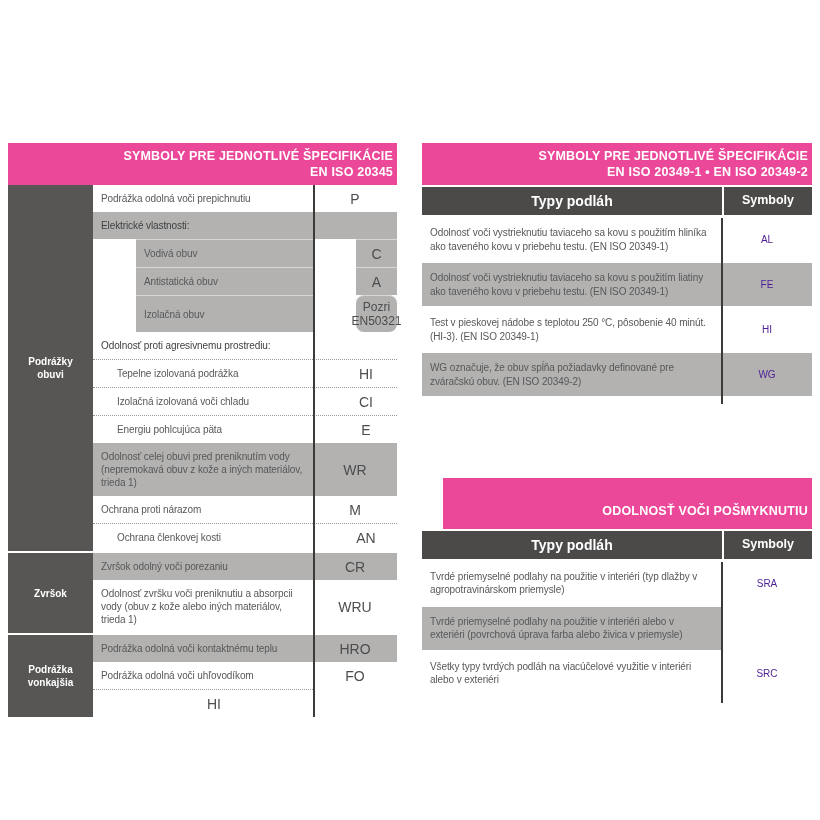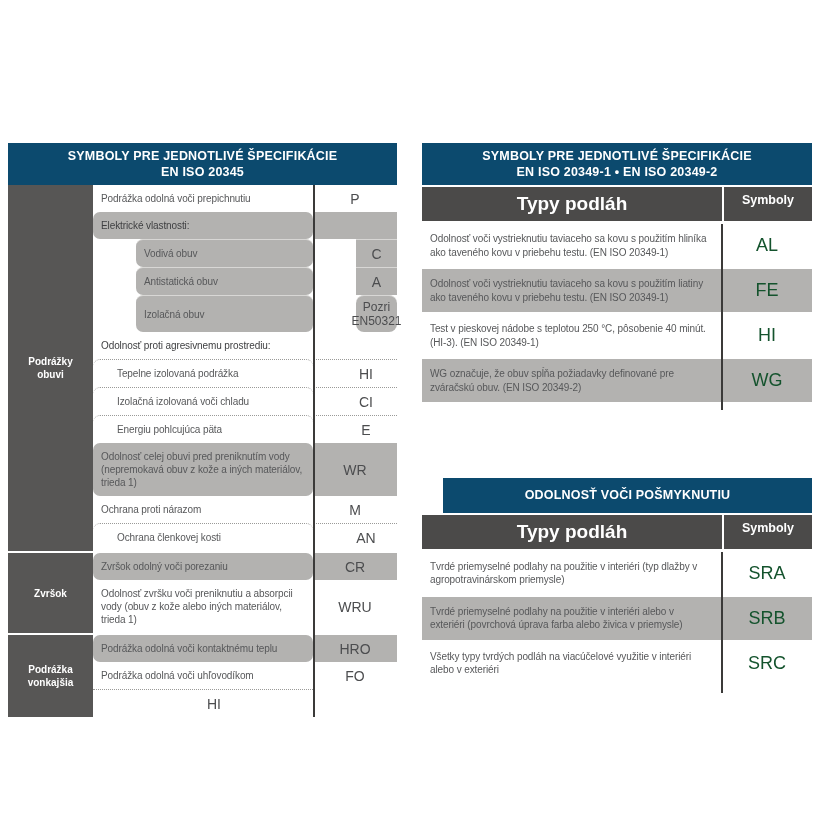--- a/index.html
+++ b/index.html
@@ -1,57 +1,57 @@
 <!DOCTYPE html>
 <html><head>
 <meta charset="utf-8">
 <style>
   html,body{margin:0;padding:0;background:#fff;}
   .page{position:relative;width:820px;height:820px;background:#ffffff;overflow:hidden;
         font-family:"Liberation Sans","DejaVu Sans",sans-serif;}
 
   
   .tbl{position:absolute;}
-  .tbl-header{background:#0c4a6e;color:#ffffff;font-weight:bold;text-align:center;
+  .tbl-header{background:#ec4899;color:#ffffff;font-weight:bold;text-align:right;
               font-size:12.5px;line-height:1.25;padding:6px 4px 5px;letter-spacing:.2px;}
   .colhead{display:grid;grid-template-columns:300px 90px;margin-top:2px;}
   .colhead-cell{background:#4b4a49;color:#fff;font-weight:bold;text-align:center;
-                font-size:19px;padding:6px 2px;}
+                font-size:14px;padding:6px 2px;}
   .colhead-cell.sym{border-left:2px solid #ffffff;font-size:12.5px;}
 
   .bg-white{background:#ffffff;}
   .bg-gray{background:#b3b2b0;}
 
   
   #left-table{left:8px;top:143px;width:389px;}
   .lt-body{position:relative;margin-top:0;}
   .section{display:grid;grid-template-columns:85px 220px 84px;}
   .section + .section{margin-top:2px;}
   .label-cell{background:#575655;color:#ffffff;font-weight:bold;font-size:10px;
               display:flex;align-items:center;justify-content:center;text-align:center;
               line-height:1.3;padding:4px 6px;}
   .desc-cell{padding:7px 10px 7px 8px;font-size:10px;letter-spacing:-0.1px;color:#57585a;
-             line-height:1.3;display:flex;align-items:center;border-radius:7px;}
+             line-height:1.3;display:flex;align-items:center;}
   .desc-cell.bold{font-weight:normal;color:#3e3f41;}
   .sym-cell{display:flex;align-items:center;justify-content:center;text-align:center;
             font-size:14px;color:#4c4d4f;padding:4px 2px;min-height:19px;}
   .sym-small{font-size:12px;border-radius:8px;}
   .sep-dotted{border-top:1px dotted #9a9a98;padding-left:24px;}
   .sep-light{border-top:1px solid #d8d7d5;margin-left:43px;}
   .vline{position:absolute;left:305px;top:0;bottom:0;width:2px;background:#3b3a39;}
 
   
   #right-table-1{left:422px;top:143px;width:390px;}
   #right-table-2{left:422px;top:478px;width:390px;}
-  #right-table-2 .tbl-header{padding:10px 4px 9px;margin-left:21px;}
+  #right-table-2 .tbl-header{padding:26px 4px 9px;margin-left:21px;}
   .rrows{position:relative;margin-top:3px;}
   .rrow{display:grid;grid-template-columns:300px 90px;margin-bottom:2px;}
   .rdesc{padding:8px 14px 8px 8px;font-size:10px;letter-spacing:-0.1px;color:#57585a;
          line-height:1.35;display:flex;align-items:center;}
-  .rsym{display:flex;align-items:center;justify-content:center;font-size:18px;color:#14532d;}
+  .rsym{display:flex;align-items:center;justify-content:center;font-size:10px;color:#4c1d95;}
   .rvline{position:absolute;left:299px;top:0;bottom:-8px;width:2px;background:#3b3a39;}
 </style>
 </head>
 <body>
 
 <div class="page">
 
   <section class="tbl" id="left-table">
     <div class="tbl-header">
       <div>SYMBOLY PRE JEDNOTLIVÉ ŠPECIFIKÁCIE</div>
@@ -143,21 +143,20 @@
       <div class="colhead-cell sym">Symboly</div>
     </div>
     <div class="rrows" id="rt2-rows">
       <div class="rvline"></div>
     <div class="rrow">
           <div class="rdesc bg-white">Tvrdé priemyselné podlahy na použitie v interiéri (typ dlažby v agropotravinárskom priemysle)</div>
           <div class="rsym bg-white">SRA</div>
         </div>
         <div class="rrow">
           <div class="rdesc bg-gray">Tvrdé priemyselné podlahy na použitie v interiéri alebo v exteriéri (povrchová úprava farba alebo živica v priemysle)</div>
-          <div class="rsym bg-gray">SRB</div>
         </div>
         <div class="rrow">
           <div class="rdesc bg-white">Všetky typy tvrdých podláh na viacúčelové využitie v interiéri alebo v exteriéri</div>
           <div class="rsym bg-white">SRC</div>
         </div>
       </div>
   </section>
 
 </div>
 

